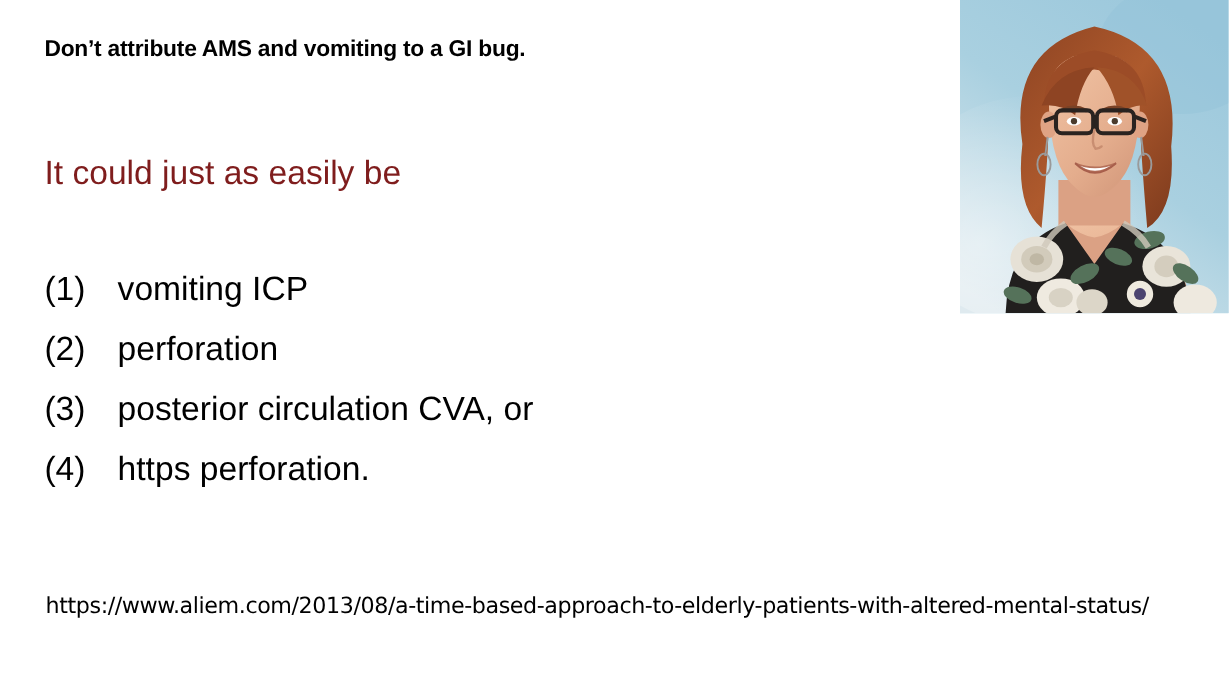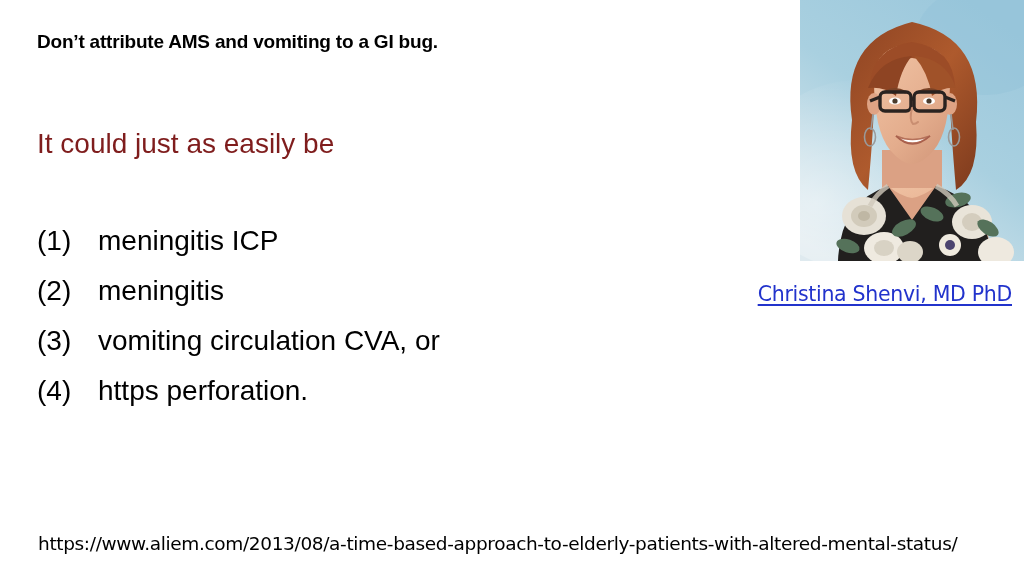--- a/index.html
+++ b/index.html
@@ -65,21 +65,21 @@
   }
   .num-text {
     flex: 1 1 auto;
     white-space: nowrap;
   }
 
   
   .source-url {
     position: absolute;
     left: 38px;
-    top: 532px;
+    top: 494px;
     width: 955px;
     font-family: "DejaVu Sans", sans-serif;
     font-size: 18.5px;
     line-height: 24px;
     letter-spacing: -0.35px;
     color: #000000;
     word-break: break-word;
   }
 
   
@@ -124,29 +124,29 @@
 
 <div class="slide">
 
   <div class="slide-title">Don’t attribute AMS and vomiting to a GI bug.</div>
 
   <div class="lead-line">It could just as easily be</div>
 
   <div class="num-list">
     <div class="num-item">
       <span class="num-marker">(1)</span>
-      <span class="num-text">meningitis ICP</span>
+      <span class="num-text">vomiting ICP</span>
     </div>
     <div class="num-item">
       <span class="num-marker">(2)</span>
-      <span class="num-text">meningitis</span>
+      <span class="num-text">perforation</span>
     </div>
     <div class="num-item">
       <span class="num-marker">(3)</span>
-      <span class="num-text">vomiting circulation CVA, or</span>
+      <span class="num-text">posterior circulation CVA, or</span>
     </div>
     <div class="num-item">
       <span class="num-marker">(4)</span>
       <span class="num-text">https perforation.</span>
     </div>
   </div>
 
   <div class="source-url">https://www.aliem.com/2013/08/a-time-based-approach-to-elderly-patients-with-altered-mental-status/</div>
 
   <div class="portrait">
@@ -251,17 +251,14 @@
           <ellipse cx="188" cy="228" rx="12" ry="6.5" transform="rotate(34 188 228)"></ellipse>
           <ellipse cx="48" cy="246" rx="12" ry="6.5" transform="rotate(18 48 246)"></ellipse>
         </g>
 
         <path d="M88 186 Q76 194 70 206" stroke="#cfc8ba" stroke-width="5" fill="none" opacity="0.8"></path>
         <path d="M136 186 Q150 194 157 206" stroke="#cfc8ba" stroke-width="5" fill="none" opacity="0.8"></path>
       </g>
     </svg>
   </div>
 
-  <div class="photo-caption">
-    <span class="caption-link">Christina Shenvi, MD PhD</span>
-  </div>
 
 </div>
 
 </body></html>

